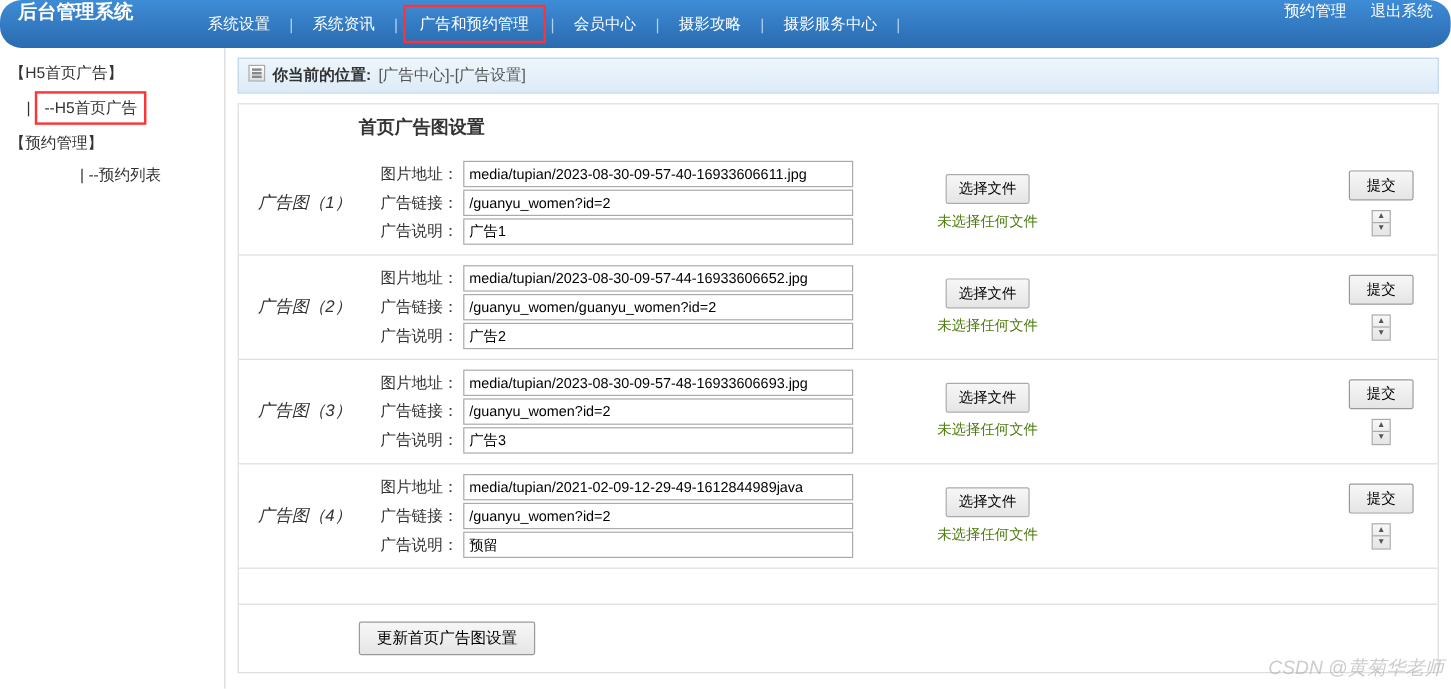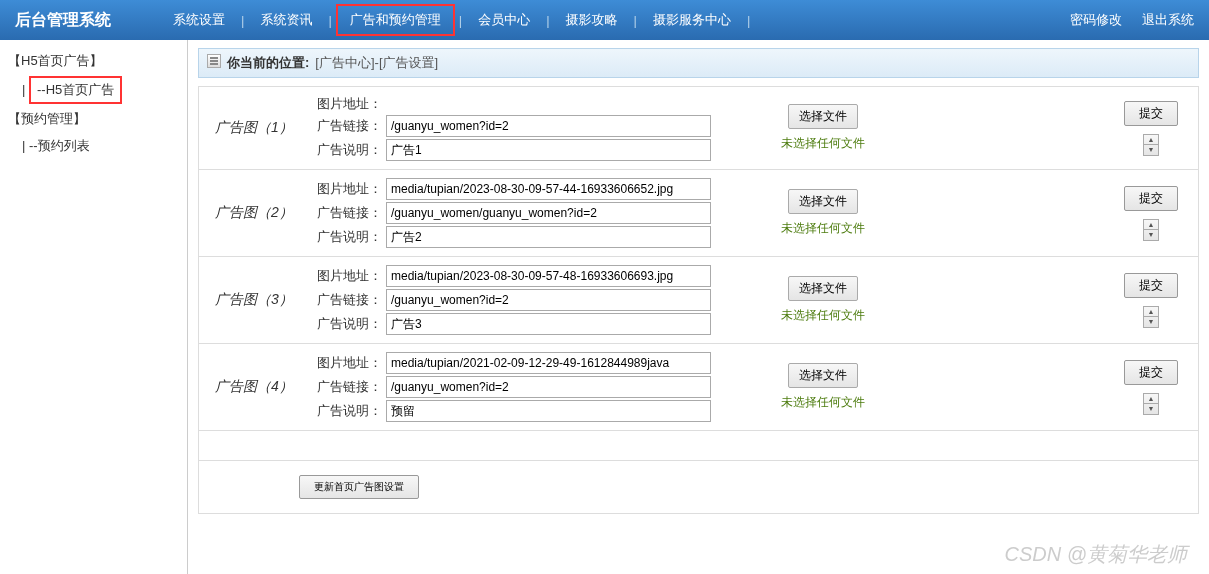--- a/index.html
+++ b/index.html
@@ -2,23 +2,23 @@
 <html><head>
   <meta charset="utf-8">
   <style>
     * { margin: 0; padding: 0; box-sizing: border-box; }
     body { font-family: "Microsoft YaHei", Arial, sans-serif; font-size: 13px; color: #333; background: #fff; }
     
     .header {
       background: linear-gradient(to bottom, #3e8cd6, #2a6bb0);
       height: 40px;
       display: flex;
-      align-items: center;
       color: #fff;
-      padding: 11px 15px;
+      padding: 0 15px;
+      border-radius: 18px;
     }
     .header-title {
       font-weight: bold;
       font-size: 16px;
       margin-right: 50px;
       white-space: nowrap;
     }
     .header-nav {
       display: flex;
       align-items: center;
@@ -56,20 +56,21 @@
       border-right: 1px solid #ccc;
       padding-top: 8px;
     }
     .sidebar-group {
       padding: 4px 8px;
       font-weight: normal;
     }
     .sidebar-item {
       padding: 5px 8px 5px 22px;
       cursor: pointer;
+      text-align: center;
     }
     .sidebar-item.active {
       display: inline-block;
       border: 2px solid #ff3333;
       margin-left: 22px;
       padding: 3px 6px;
     }
     
     .main {
       flex: 1;
@@ -212,31 +213,31 @@
     .spinner-up { border-bottom: 1px solid #aaa; }
     
     .update-row {
       border-top: 1px solid #ddd;
       padding: 14px 0 14px 100px;
     }
     .update-btn {
       background: linear-gradient(#f7f7f7, #e5e5e5);
       border: 1px solid #999;
       padding: 4px 14px;
-      font-size: 10px;
+      font-size: 13px;
       cursor: pointer;
       border-radius: 2px;
     }
     
     .watermark {
       position: fixed;
-      right: 22px;
+      right: 6px;
       bottom: 6px;
       color: rgba(170,170,170,0.6);
-      font-size: 20px;
+      font-size: 16px;
       font-style: italic;
       pointer-events: none;
     }
     
     .spacer-block {
       border-top: 1px solid #ddd;
       height: 30px;
     }
   </style>
 </head>
@@ -252,47 +253,49 @@
       <span class="nav-item highlighted">广告和预约管理</span>
       <span class="nav-sep">|</span>
       <span class="nav-item">会员中心</span>
       <span class="nav-sep">|</span>
       <span class="nav-item">摄影攻略</span>
       <span class="nav-sep">|</span>
       <span class="nav-item">摄影服务中心</span>
       <span class="nav-sep">|</span>
     </div>
   <div class="header-right">
-    <span class="header-right-item">密码修改</span>
+    <span class="header-right-item">预约管理</span>
     <span class="header-right-item">退出系统</span>
   </div>
 </div>
 
 <div class="body-wrap">
   <div class="sidebar" id="sidebar">
       <div class="sidebar-group">【H5首页广告】</div>
       <div style="padding: 2px 0px;"><span style="padding-left: 22px;">| </span><div class="sidebar-item active" style="margin-left: 0px;">--H5首页广告</div></div>
       <div class="sidebar-group">【预约管理】</div>
       <div class="sidebar-item">| --预约列表</div>
     </div>
 
   <div class="main">
     <div class="breadcrumb">
       <span class="breadcrumb-icon"></span>
       <b>你当前的位置:</b>
       <span class="breadcrumb-path">[广告中心]-[广告设置]</span>
     </div>
 
     <div class="content-box">
+      <div class="page-subtitle">首页广告图设置</div>
       <div id="ads-container">
           <div class="ad-block">
             <div class="ad-label">广告图（1）</div>
             <div class="ad-fields">
               <div class="field-row">
                 <div class="field-label">图片地址：</div>
+                <input class="field-input" value="media/tupian/2023-08-30-09-57-40-16933606611.jpg" style="">
               </div>
               <div class="field-row">
                 <div class="field-label">广告链接：</div>
                 <input class="field-input" value="/guanyu_women?id=2" style="">
               </div>
               <div class="field-row">
                 <div class="field-label">广告说明：</div>
                 <input class="field-input" value="广告1" style="">
               </div>
             </div>

